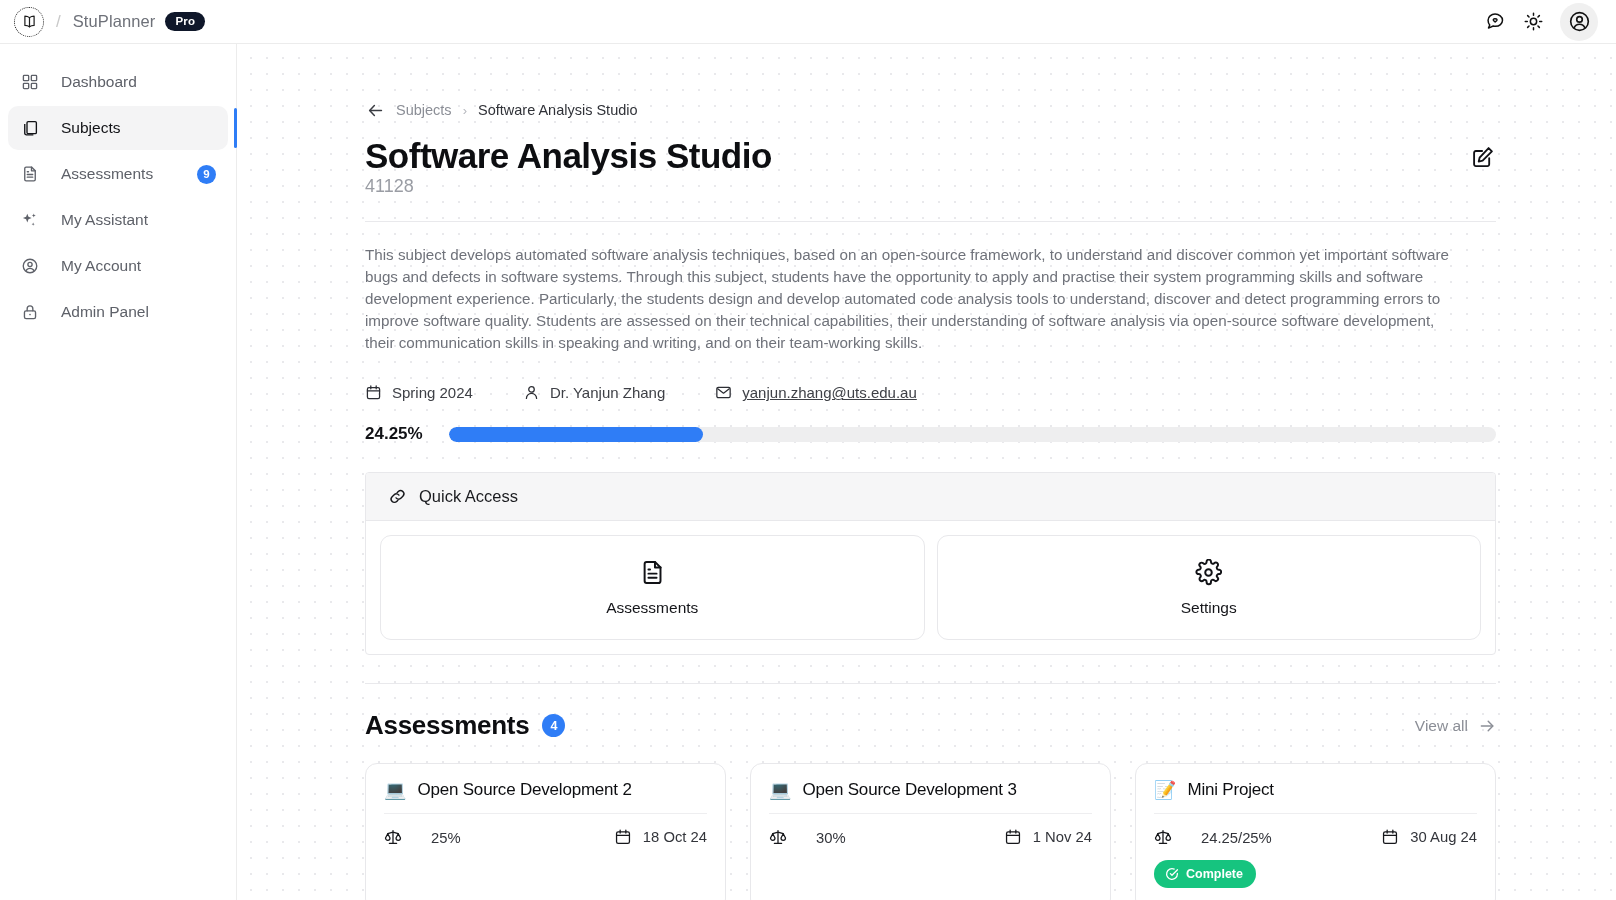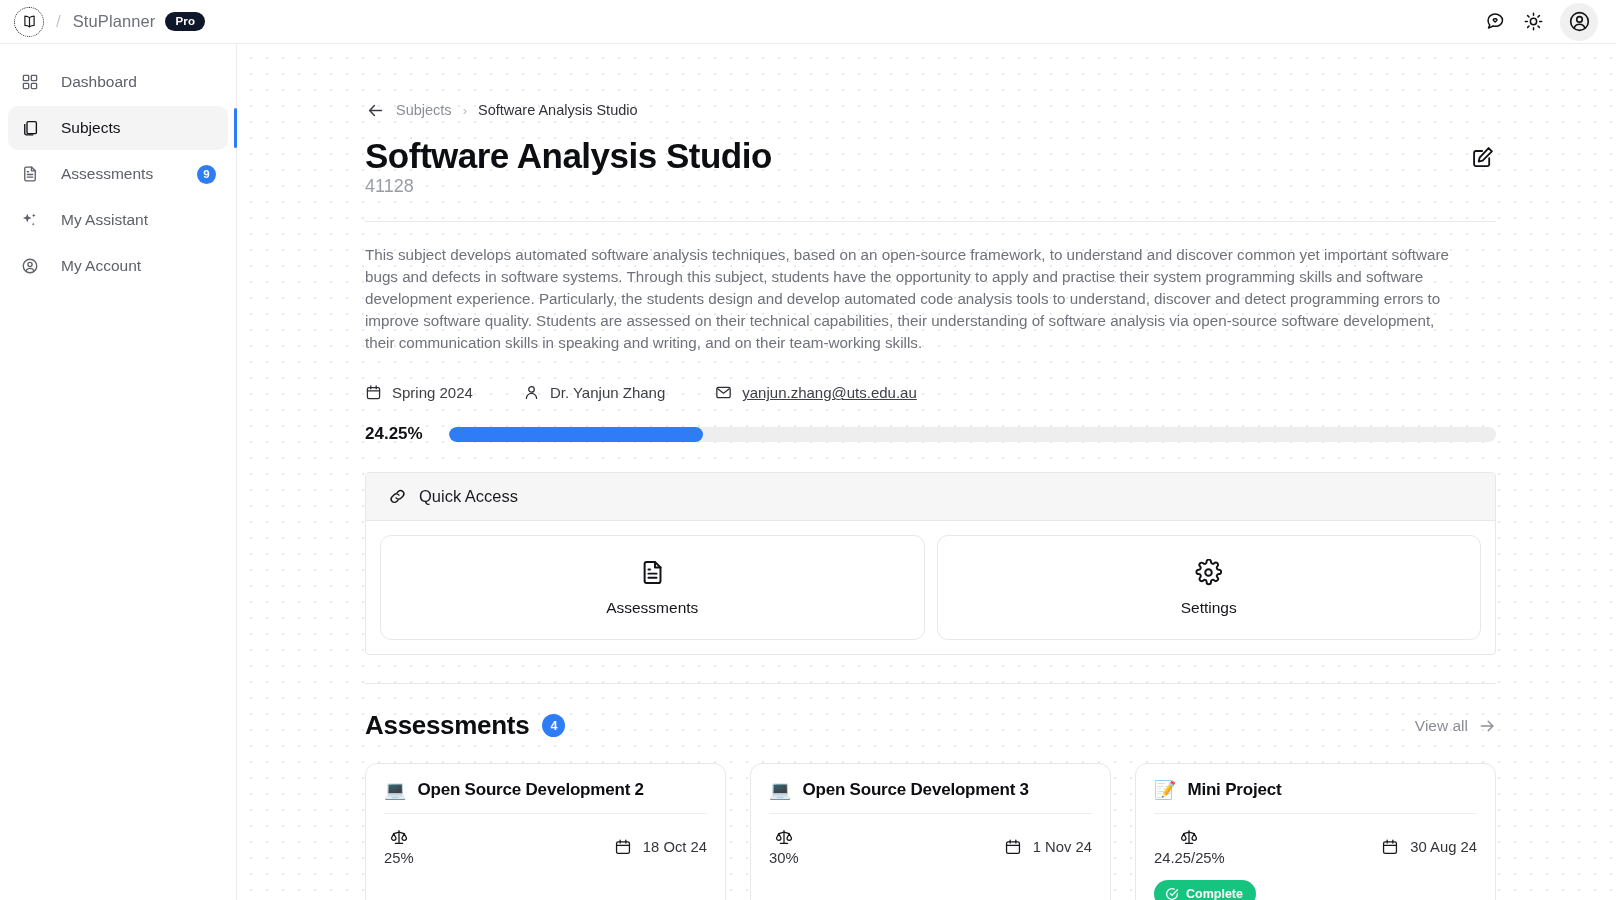--- a/index.html
+++ b/index.html
@@ -146,23 +146,23 @@
   .view-all { margin-left: auto; display: flex; align-items: center; gap: 10px; color: #8b8e96; font-size: 15.5px; cursor: pointer; }
 
   .cards-row { display: flex; gap: 24px; margin-top: 22px; }
   .as-card {
     flex: 1; border: 1px solid #e8e8eb; border-radius: 12px;
     background: #fff; padding: 16px 18px 20px; min-height: 148px;
     cursor: pointer;
   }
   .as-title-row { display: flex; align-items: center; gap: 11px; padding-bottom: 13px; border-bottom: 1px solid #eeeef0; }
   .as-emoji { font-size: 18px; line-height: 1; }
-  .as-title { font-size: 17px; font-weight: 700; color: #0d0e11; letter-spacing: -.2px; }
+  .as-title { font-size: 17px; font-weight: 400; color: #0d0e11; letter-spacing: -.2px; }
   .as-meta { display: flex; align-items: center; margin-top: 14px; font-size: 14.8px; color: #33353b; }
-  .as-left { display: flex; align-items: center; gap: 4px; flex-direction: column; }
+  .as-left { display: flex; align-items: flex-end; gap: 29px; }
   .as-right { margin-left: auto; display: flex; align-items: center; gap: 11px; }
   .as-right .d-txt { color: #33353b; }
   .status-badge {
     margin-top: 14px; display: inline-flex; align-items: center; gap: 7px;
     background: #16c47f; color: #fff; font-size: 12.5px; font-weight: 700;
     padding: 7px 13px 7px 11px; border-radius: 999px;
   }
   svg { display: block; }
 </style>
 </head>
@@ -257,20 +257,30 @@
       <span class="nav-ico">
         <svg width="18" height="18" viewBox="0 0 24 24" fill="none" stroke="currentColor" stroke-width="1.8" stroke-linecap="round">
           <circle cx="12" cy="12" r="9"></circle>
             <circle cx="12" cy="10" r="2.8"></circle>
           <path d="M6.7 18.4a5.9 5.9 0 0110.6 0"></path>
         </svg>
       </span>
       <span>My Account</span>
     </div>
 
+    <div class="nav-item">
+      <span class="nav-ico">
+        <svg width="18" height="18" viewBox="0 0 24 24" fill="none" stroke="currentColor" stroke-width="1.8" stroke-linecap="round" stroke-linejoin="round">
+          <rect x="4.6" y="10.4" width="14.8" height="10.4" rx="2.2"></rect>
+          <path d="M8.2 10.4V7.6a3.8 3.8 0 017.6 0v2.8"></path>
+            <circle cx="12" cy="15.4" r="1.1" fill="currentColor" stroke="none"></circle>
+        </svg>
+      </span>
+      <span>Admin Panel</span>
+    </div>
   </nav>
 
   <main class="main">
     <div class="content">
 
       <div class="breadcrumb">
         <span class="crumb-back">
           <svg width="19" height="19" viewBox="0 0 24 24" fill="none" stroke="#3a3c42" stroke-width="1.9" stroke-linecap="round" stroke-linejoin="round">
             <path d="M19.5 12H4.8"></path>
               <path d="M10.6 5.8L4.6 12l6 6.2"></path>

